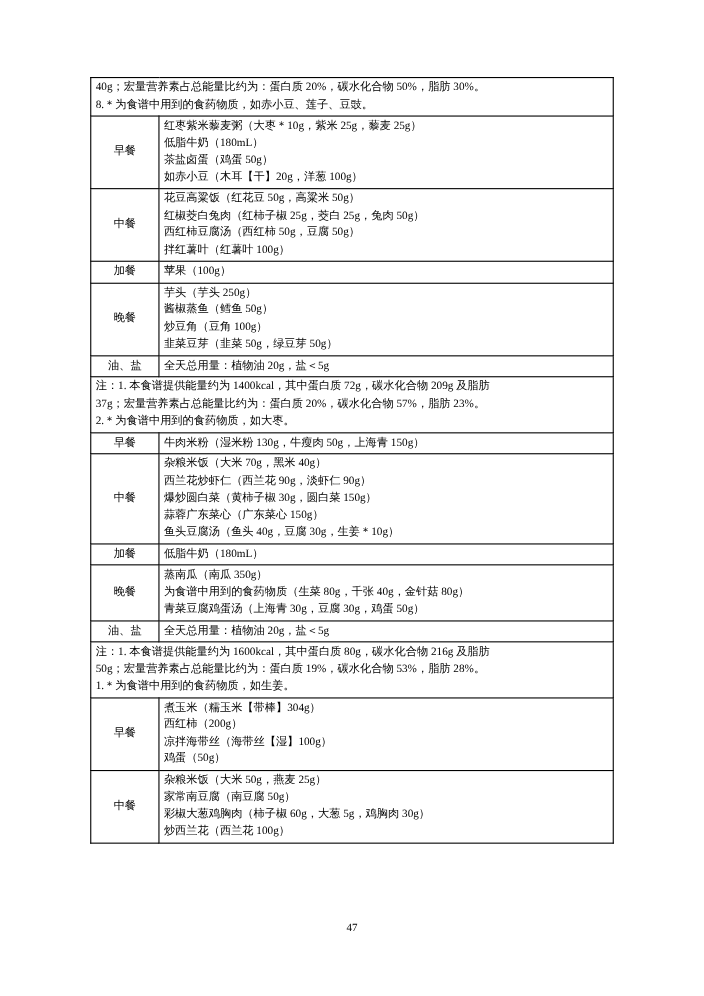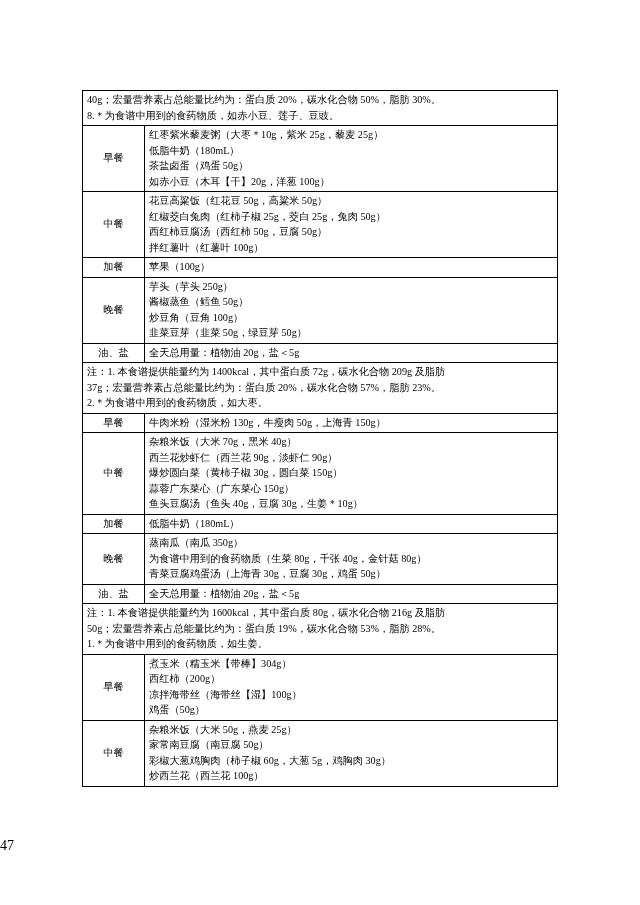--- a/index.html
+++ b/index.html
@@ -14,21 +14,20 @@
     color: #000000;
     position: relative;
   }
   .page {
     position: absolute;
     left: 0; top: 0;
     width: 640px;
     height: 668px;
     box-sizing: border-box;
     padding: 70px 82px 0 82px;
-    margin-top: 20px;
   }
   table.doc {
     width: 100%;
     border-collapse: collapse;
     table-layout: fixed;
     font-size: 10.2px;
     line-height: 1.52;
   }
   table.doc td {
     border: 1px solid #000;
@@ -48,21 +47,22 @@
   }
   .note-cell p { margin: 0; text-indent: 0; }
   .top-cell p { margin: 0; }
   .meal-lines p { margin: 0; }
   .single-line { padding: 1px 4px 2px 4px; }
   .pagenum {
     position: absolute;
     left: 0;
     top: 838px;
     width: 640px;
-    font-size: 14px;
+    text-align: center;
+    font-size: 10px;
     font-family: "Liberation Serif", serif;
   }
 </style>
 </head>
 <body>
 
 <div class="page">
   <table class="doc">
     <colgroup>
       <col class="col-label">

